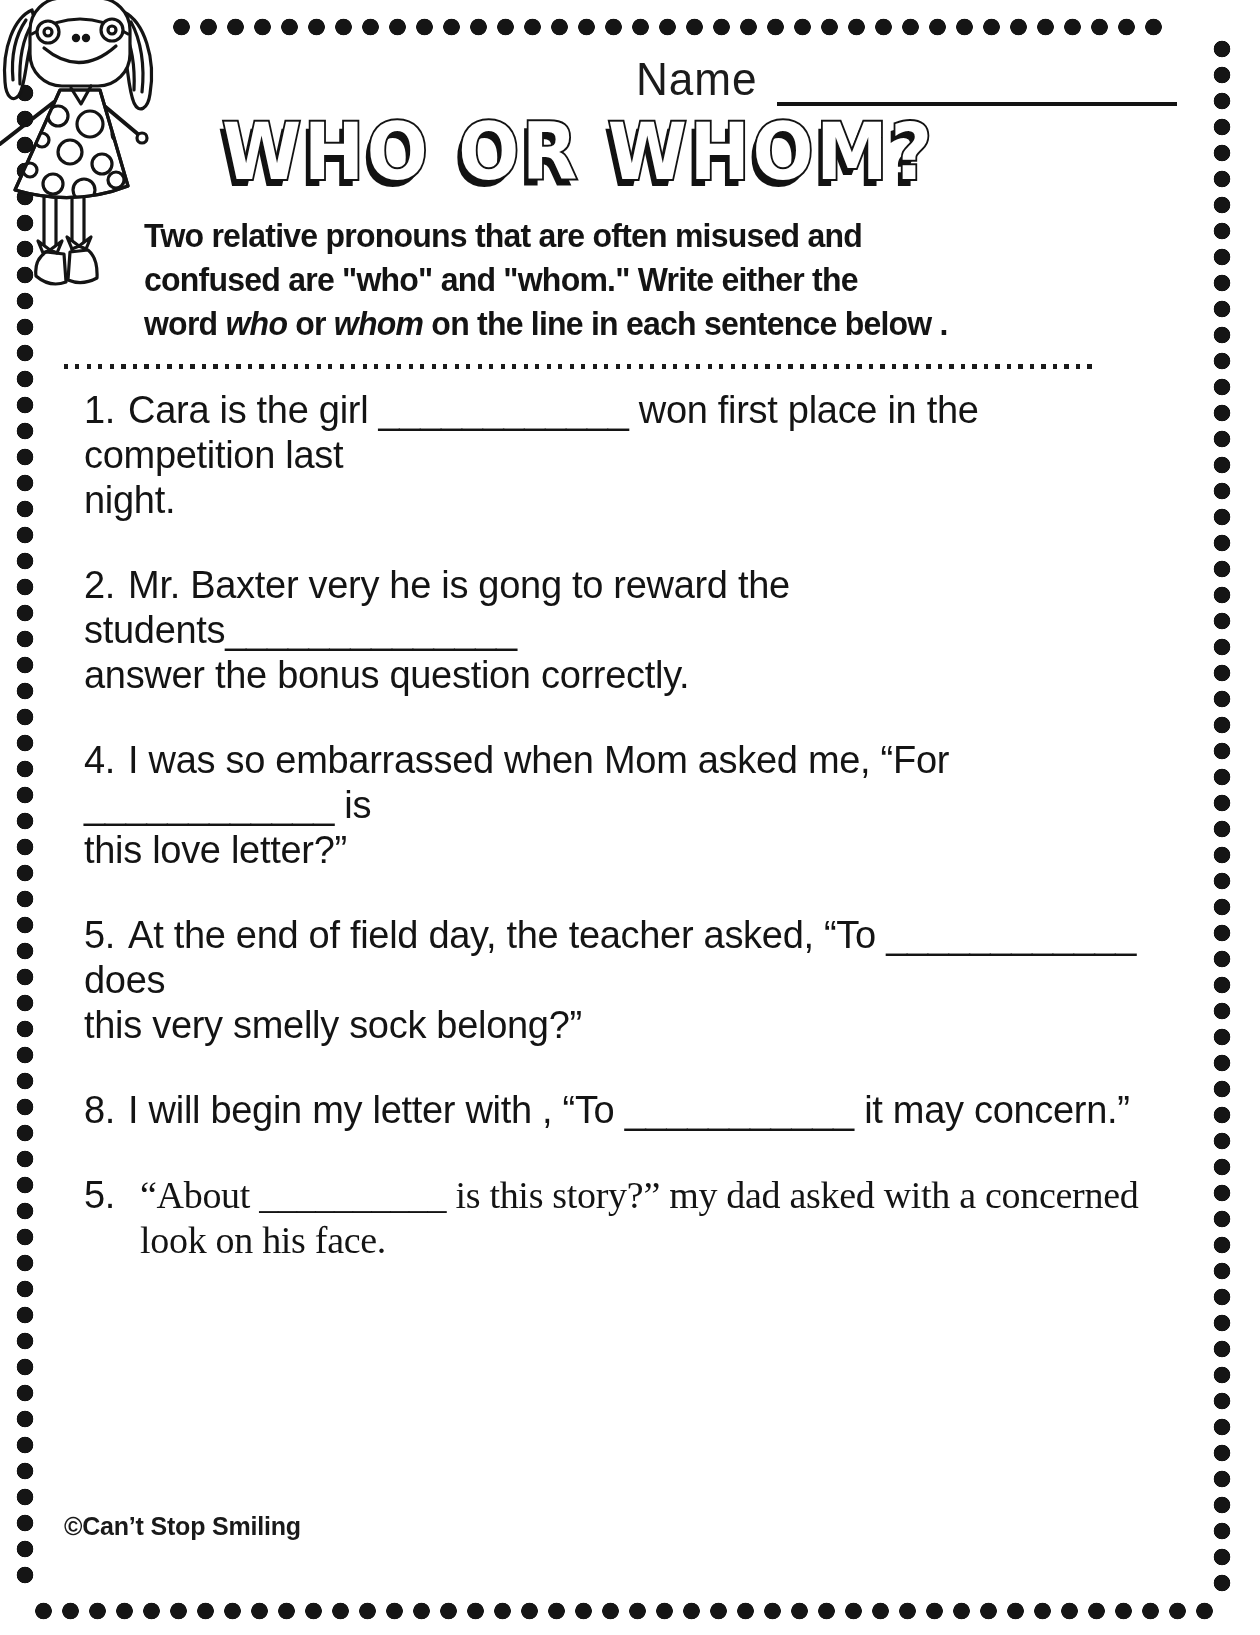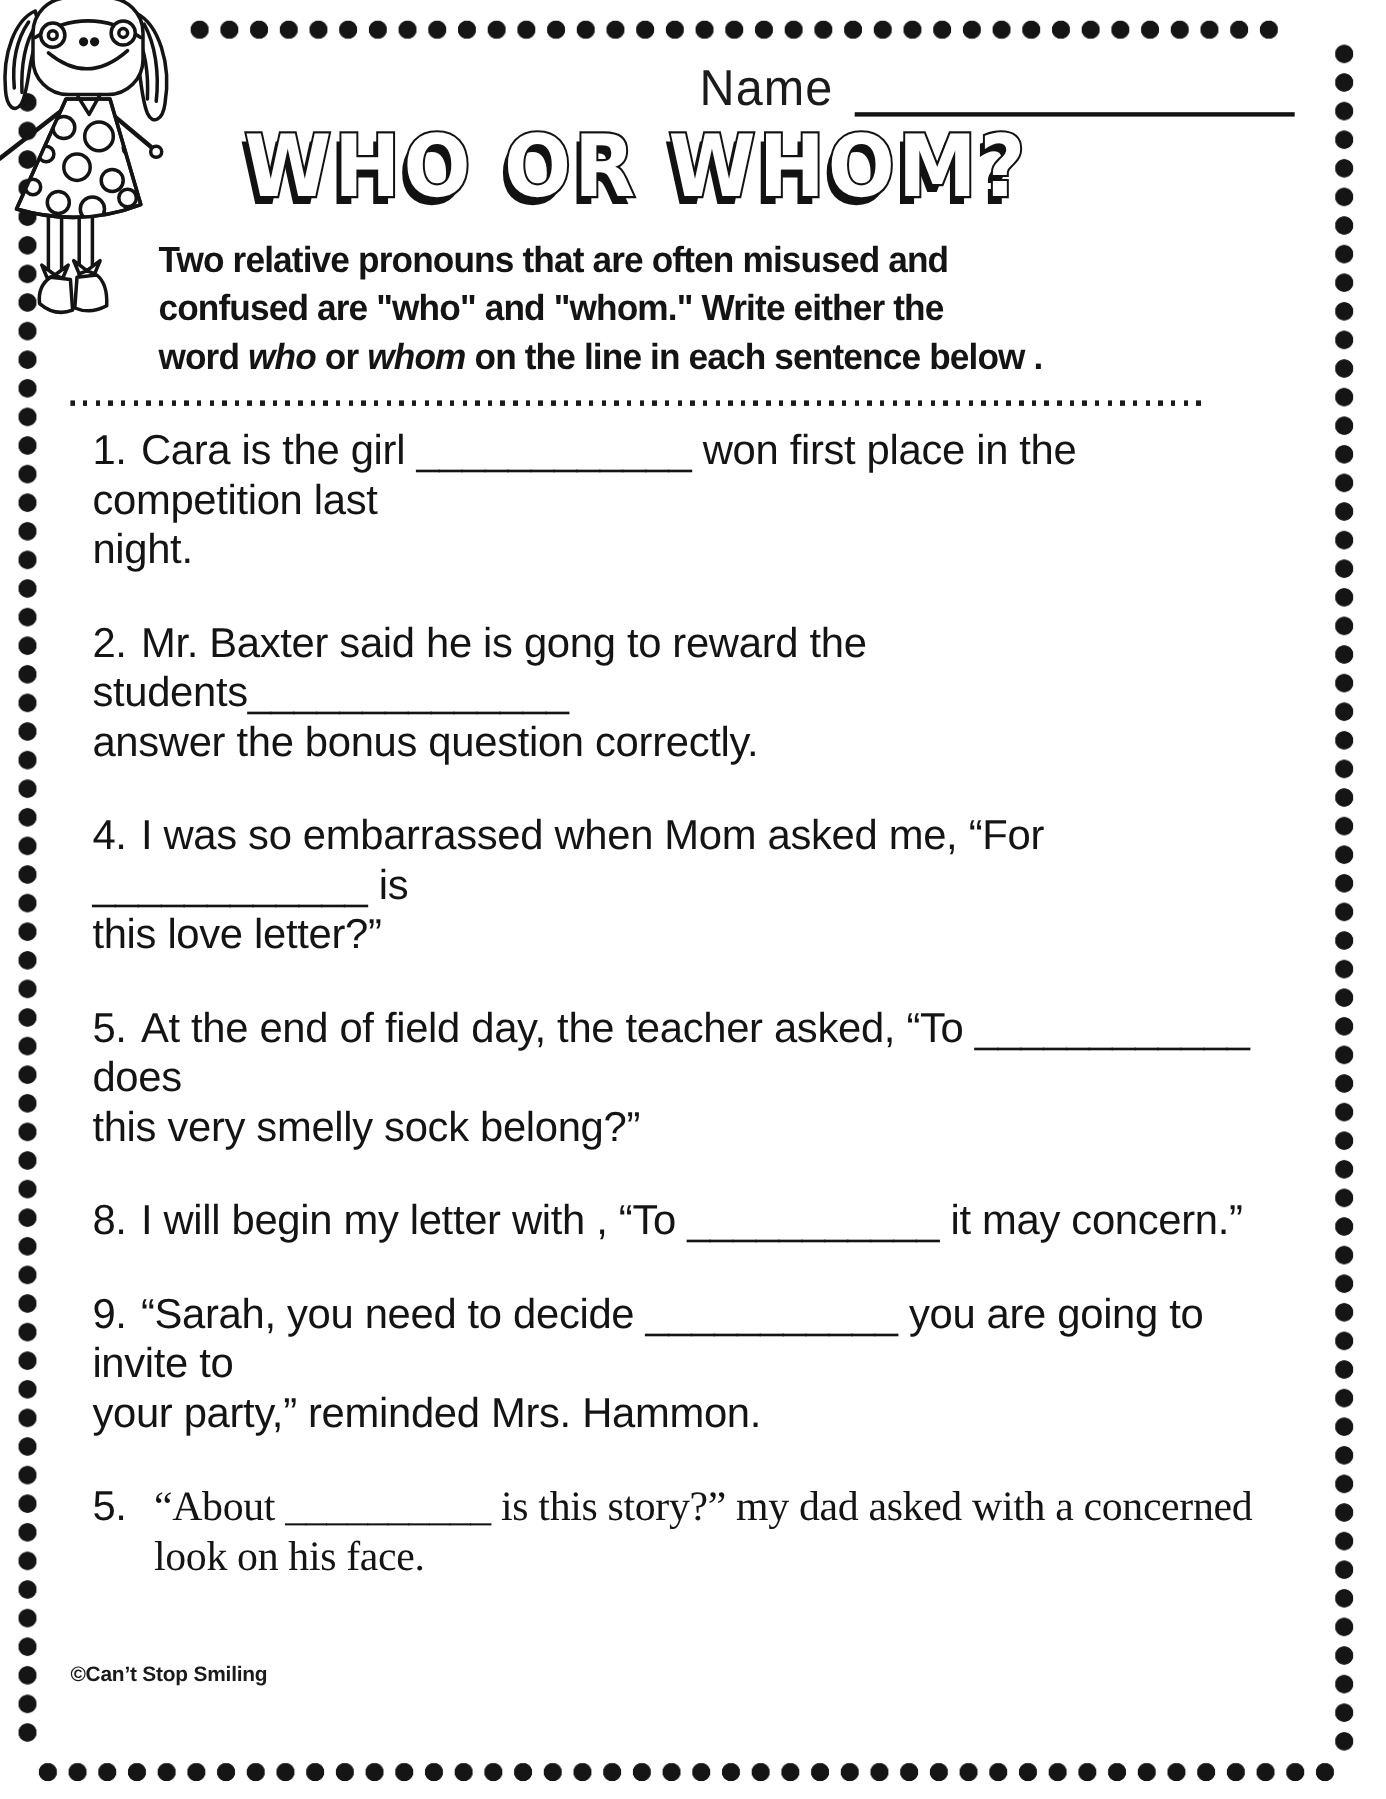--- a/index.html
+++ b/index.html
@@ -69,21 +69,21 @@
   }
   .item .num { margin-right:13px; }
   .item .txt { white-space:pre-wrap; }
   
   .item:last-child { display:flex; }
   .item:last-child .num { flex:0 0 56px; margin-right:0; }
   .item:last-child .txt { flex:1;font-family:Liberation Serif, serif; }
 
   .footer-credit {
     position:absolute; left:64px; top:1512px;
-    font-size:19px; font-weight:600; letter-spacing:-0.2px; color:#1a1a1a;
+    font-size:25px; font-weight:600; letter-spacing:-0.2px; color:#1a1a1a;
   }
 </style>
 </head>
 <body>
 
 <div class="page">
 
   <div class="dots-h dots-top"></div>
   <div class="dots-v dots-right"></div>
   <div class="dots-h dots-bottom"></div>
@@ -159,45 +159,41 @@
 
   <div class="separator"></div>
 
   <div class="items" id="sentence-list">
     <div class="item">
       <span class="num">1.</span><span class="txt">Cara is the girl ____________ won first place in the competition last
 night.</span>
     </div>
 
     <div class="item">
-      <span class="num">2.</span><span class="txt">Mr. Baxter said he is gong to reward the students______________
+      <span class="num">2.</span><span class="txt">Mr. Baxter very he is gong to reward the students______________
 answer the bonus question correctly.</span>
     </div>
 
 
     <div class="item">
       <span class="num">4.</span><span class="txt">I was so embarrassed when Mom asked me, “For ____________ is
 this love letter?”</span>
     </div>
 
     <div class="item">
       <span class="num">5.</span><span class="txt">At the end of field day, the teacher asked, “To ____________ does
 this very smelly sock belong?”</span>
     </div>
 
 
 
     <div class="item">
       <span class="num">8.</span><span class="txt">I will begin my letter with , “To ___________ it may concern.”</span>
     </div>
 
-    <div class="item">
-      <span class="num">9.</span><span class="txt">“Sarah, you need to decide ___________ you are going to invite to
-your party,” reminded Mrs. Hammon.</span>
-    </div>
 
     <div class="item">
       <span class="num">5.</span>
         <span class="txt">“About __________ is this story?” my dad asked with a concerned
 look on his face.</span>
     </div>
   </div>
 
   <div class="footer-credit">©Can’t Stop Smiling</div>
 

